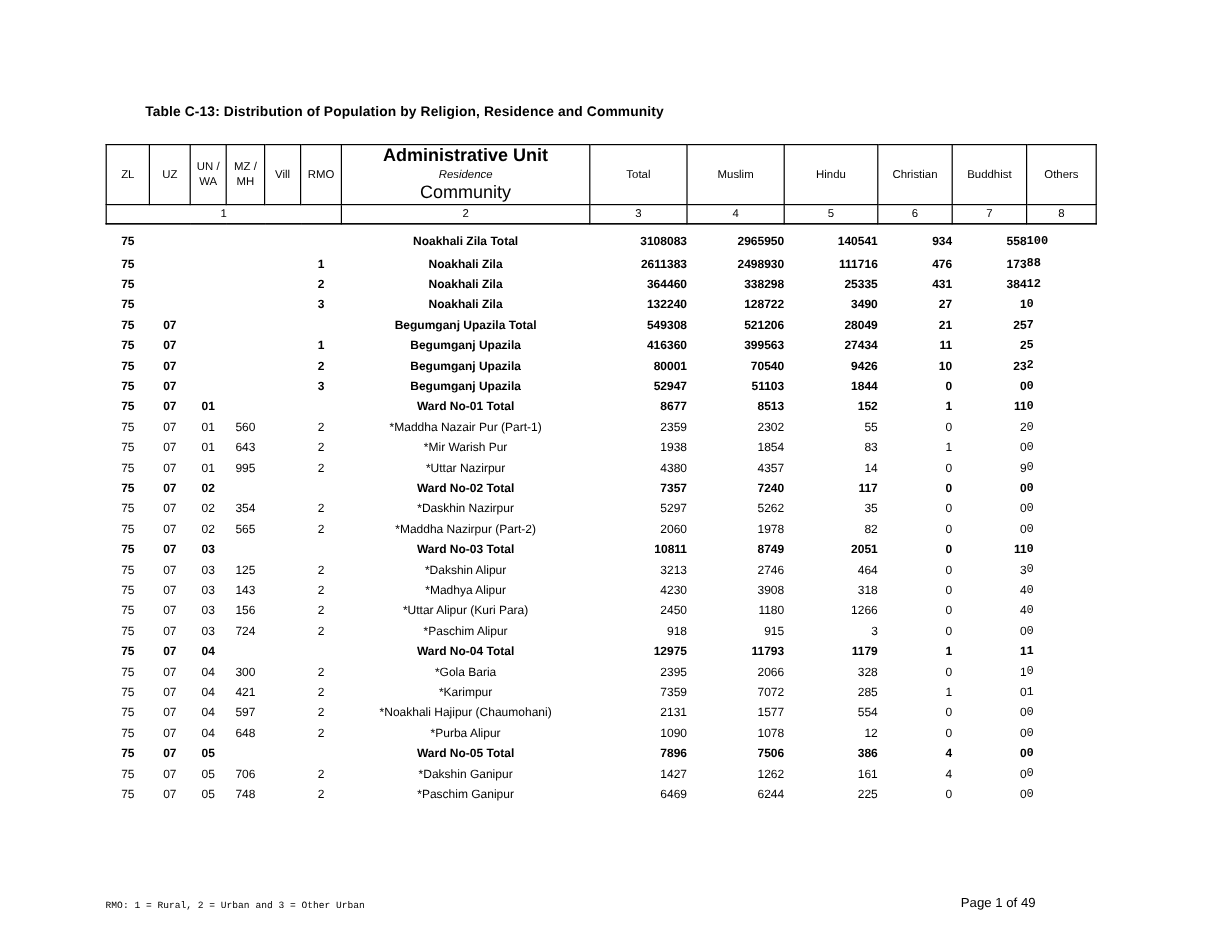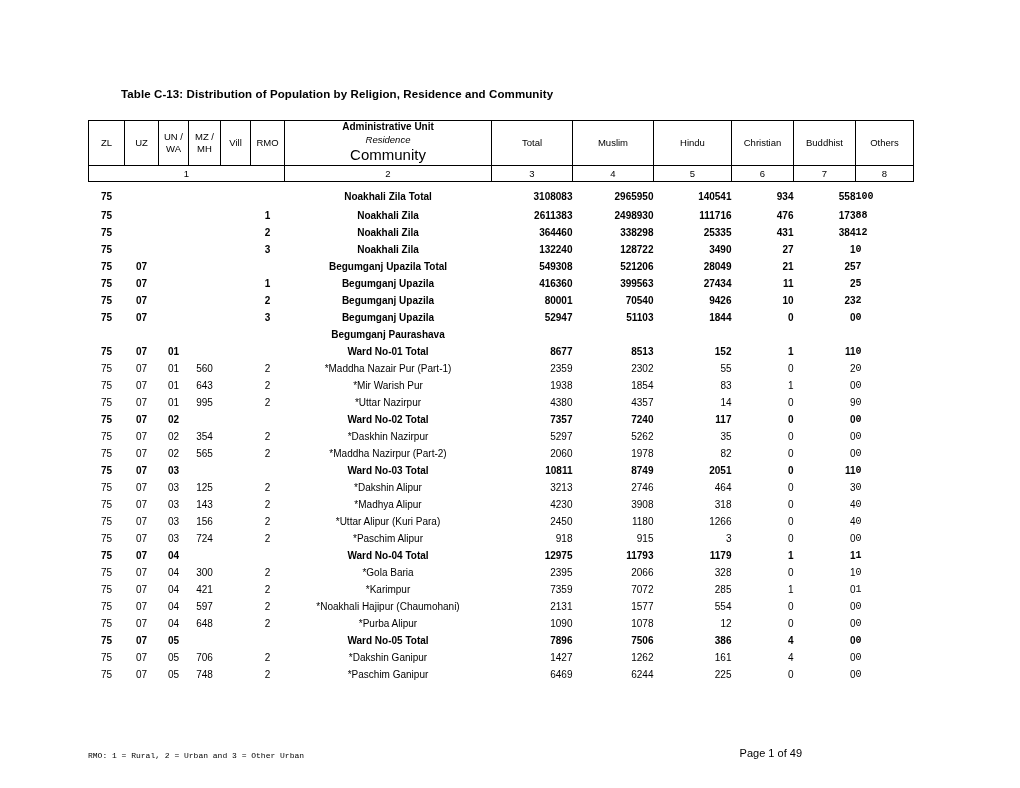--- a/index.html
+++ b/index.html
@@ -69,21 +69,21 @@
     padding: 0;
     line-height: 1.25;
   }
   thead tr.hrow1 th { height: 44px; }
   thead tr.hrow2 th { height: 15px; font-size: 9.5px; }
 
   th.admin-head {
     line-height: 1.3;
     padding: 2px 0;
   }
-  th.admin-head .l1 { font-weight: bold; display: block; font-size: 10px; }
+  th.admin-head .l1 { font-weight: bold; display: block; font-size: 15px; }
   th.admin-head .l2 { font-style: italic; display: block; font-size: 9.5px; }
   th.admin-head .l3 { display: block; font-size: 15px; }
 
   
   table.census tbody td {
     border: 0;
     padding: 0;
     height: 17px;
     font-size: 10px;
     line-height: 17px;
@@ -109,21 +109,21 @@
     left: 88px;
     top: 751px;
     font-size: 8px;
     white-space: nowrap;
     font-family: Liberation Mono, monospace;
   }
   .footer-page {
     position: absolute;
     left: 0;
     top: 747px;
-    width: 802px;
+    width: 863px;
     text-align: right;
     font-size: 11px;
     white-space: nowrap;
   }
 </style>
 </head>
 <body>
 
 <div class="page">
 
@@ -291,35 +291,20 @@
           <td class="code">3</td>
           <td class="admin ind1">Begumganj Upazila</td>
           <td class="num">52947</td>
           <td class="num">51103</td>
           <td class="num">1844</td>
           <td class="num">0</td>
           <td class="num">0</td>
           <td class="num-last">0</td>
         </tr>
         <tr class="bold">
-          <td class="code"></td>
-          <td class="code"></td>
-          <td class="code"></td>
-          <td class="code"></td>
-          <td class="code"></td>
-          <td class="code"></td>
-          <td class="admin ind1">Begumganj Paurashava</td>
-          <td class="num"></td>
-          <td class="num"></td>
-          <td class="num"></td>
-          <td class="num"></td>
-          <td class="num"></td>
-          <td class="num-last"></td>
-        </tr>
-        <tr class="bold">
           <td class="code">75</td>
           <td class="code">07</td>
           <td class="code">01</td>
           <td class="code"></td>
           <td class="code"></td>
           <td class="code"></td>
           <td class="admin ind0">Ward No-01 Total</td>
           <td class="num">8677</td>
           <td class="num">8513</td>
           <td class="num">152</td>

